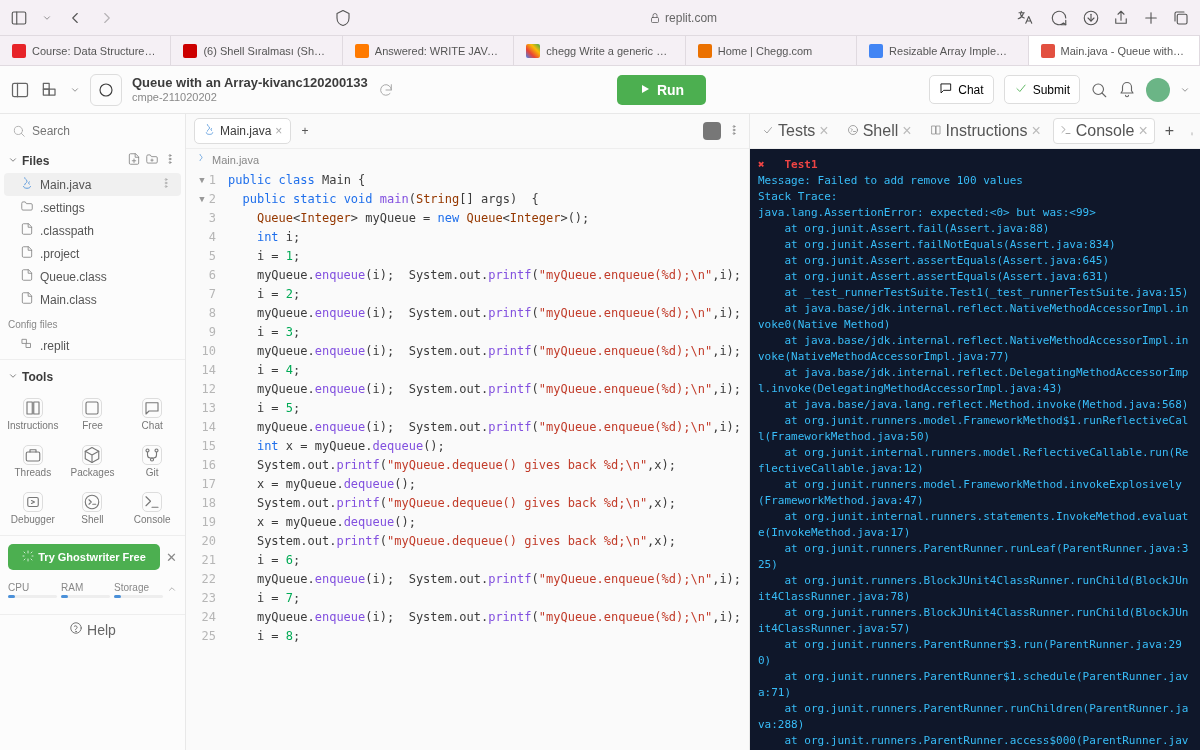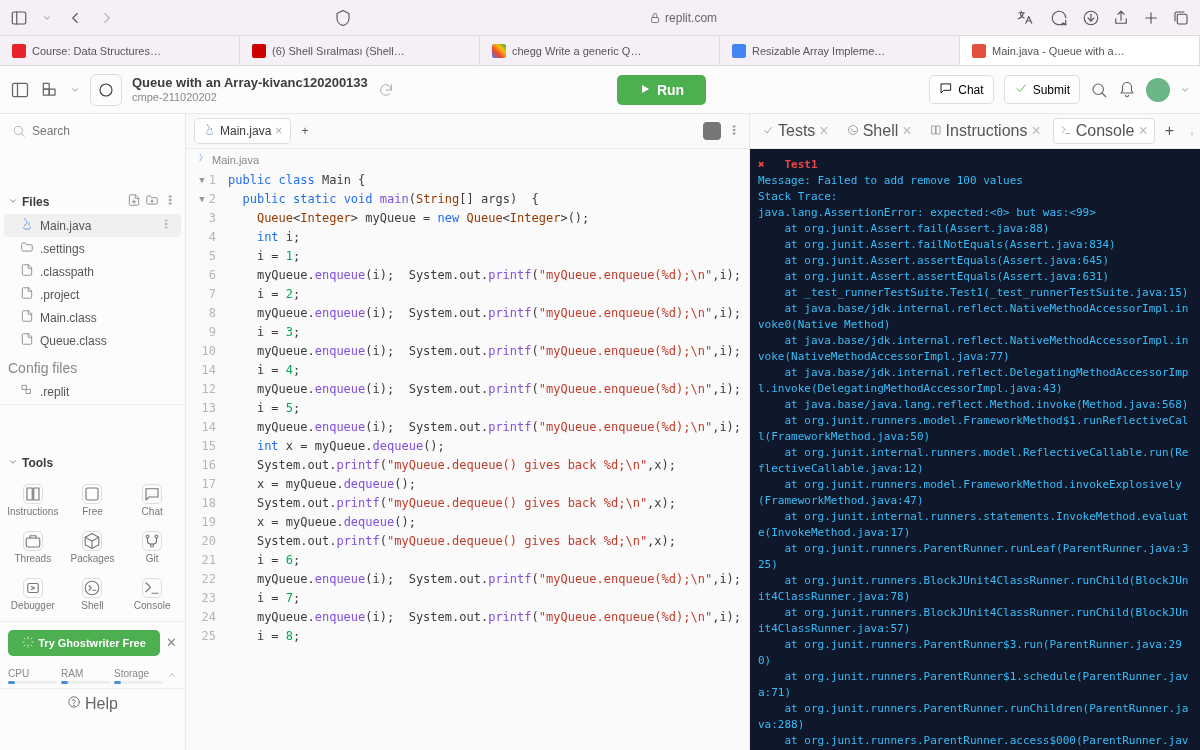--- a/index.html
+++ b/index.html
@@ -36,41 +36,41 @@
 .hdr-iconbtn-sm{width:18px;height:18px;color:#666;}
 .avatar{width:24px;height:24px;background:#6bb586;border-radius:50%;}
 
 
 .rp-body{display:flex;height:636px;}
 .sidebar{width:186px;background:#fcfcfc;border-right:1px solid #e8e8e8;display:flex;flex-direction:column;}
 .search-row{padding:6px 8px;}
 .search-input{width:100%;padding:4px 6px 4px 24px;border:none;background:transparent;font-size:12px;}
 .search-wrap{position:relative;}
 .search-wrap .sicon{position:absolute;left:4px;top:4px;width:14px;color:#aaa;}
-.section-hdr{display:flex;align-items:center;gap:4px;padding:4px 8px;font-size:12px;font-weight:600;margin-top:41px;}
+.section-hdr{display:flex;align-items:center;gap:4px;padding:4px 8px;font-size:12px;font-weight:600;}
 .section-hdr .spacer{flex:1;}
 .section-hdr .micon{width:14px;color:#888;}
 .tree-item{display:flex;align-items:center;gap:6px;padding:3px 8px 3px 20px;font-size:12px;color:#555;cursor:pointer;}
 .tree-item.selected{background:#f0f0f0;border-radius:4px;margin:0 4px;padding-left:16px;}
 .tree-item .ficon{width:14px;color:#888;flex-shrink:0;}
 .tree-item .ficon.blue{color:#4a90d9;}
 .tree-item .dots{margin-left:auto;width:14px;color:#aaa;}
-.section-label{padding:8px 8px 4px;font-size:14px;color:#888;}
+.section-label{padding:8px 8px 4px;font-size:10px;color:#888;}
 .tools-section{border-top:1px solid #eee;padding-top:6px;}
 .tools-grid{display:grid;grid-template-columns:repeat(3,1fr);gap:2px;padding:4px;}
 .tool-cell{display:flex;flex-direction:column;align-items:center;gap:2px;padding:6px 2px;font-size:10px;color:#777;cursor:pointer;}
 .tool-cell .ticon{width:20px;height:20px;border:1px solid #ddd;border-radius:5px;display:flex;align-items:center;justify-content:center;}
 .ghost-row{padding:8px;display:flex;gap:6px;align-items:center;border-top:1px solid #eee;}
 .ghost-btn{flex:1;background:#4caf50;color:#fff;border:none;padding:6px;border-radius:5px;font-size:11px;font-weight:600;display:flex;align-items:center;justify-content:center;gap:4px;}
 .ghost-x{color:#888;cursor:pointer;}
 .sys-row{display:flex;gap:4px;padding:4px 8px;font-size:10px;color:#888;align-items:center;}
 .sys-item{flex:1;}
 .sys-bar{height:3px;background:#eee;border-radius:2px;margin-top:2px;position:relative;}
 .sys-bar::after{content:"";position:absolute;left:0;top:0;height:100%;width:15%;background:#4a90d9;border-radius:2px;}
-.help-row{padding:6px 20px;border-top:1px solid #eee;font-size:16px;color:#666;display:flex;gap:4px;align-items:center;justify-content:center;}
+.help-row{padding:6px 20px;border-top:1px solid #eee;font-size:14px;color:#666;display:flex;gap:4px;align-items:center;justify-content:center;margin-top:12px;}
 
 
 .editor-pane{flex:1;display:flex;flex-direction:column;min-width:0;border-right:1px solid #e8e8e8;}
 .editor-tabs{display:flex;align-items:center;padding:4px 8px;gap:6px;border-bottom:1px solid #eee;font-size:12px;}
 .editor-tab{display:flex;align-items:center;gap:4px;padding:4px 8px;background:#fff;border:1px solid #ddd;border-radius:5px;}
 .editor-tab .ficon{width:13px;color:#4a90d9;}
 .etab-x{color:#aaa;cursor:pointer;}
 .etab-plus{color:#555;cursor:pointer;padding:0 4px;}
 .etab-spacer{flex:1;}
 .etab-ricon{width:18px;height:18px;background:#777;border-radius:4px;}
@@ -181,22 +181,30 @@
 <div class="browser-tabs" id="browser-tabs">
     <div class="btab">
       <span class="btab-favicon fav-canvas"></span>
       <span>Course: Data Structures…</span>
     </div>
     <div class="btab">
       <span class="btab-favicon fav-red"></span>
       <span>(6) Shell Sıralması (Shell…</span>
     </div>
     <div class="btab">
+      <span class="btab-favicon fav-orange"></span>
+      <span>Answered: WRITE JAVA…</span>
+    </div>
+    <div class="btab">
       <span class="btab-favicon fav-goog"></span>
       <span>chegg Write a generic Q…</span>
+    </div>
+    <div class="btab">
+      <span class="btab-favicon fav-chegg"></span>
+      <span>Home | Chegg.com</span>
     </div>
     <div class="btab">
       <span class="btab-favicon fav-inf"></span>
       <span>Resizable Array Impleme…</span>
     </div>
     <div class="btab active">
       <span class="btab-favicon fav-java"></span>
       <span>Main.java - Queue with a…</span>
     </div>
   </div>
@@ -340,28 +348,28 @@
               <path d="M14 3H6a2 2 0 00-2 2v14a2 2 0 002 2h12a2 2 0 002-2V9z"></path>
               <polyline points="14 3 14 9 20 9"></polyline>
             </svg></span>
           <span>.project</span>
         </div>
         <div class="tree-item">
           <span class="ficon "><svg viewBox="0 0 24 24">
               <path d="M14 3H6a2 2 0 00-2 2v14a2 2 0 002 2h12a2 2 0 002-2V9z"></path>
               <polyline points="14 3 14 9 20 9"></polyline>
             </svg></span>
-          <span>Main.class</span>
+          <span>Queue.class</span>
         </div>
         <div class="tree-item">
           <span class="ficon "><svg viewBox="0 0 24 24">
               <path d="M14 3H6a2 2 0 00-2 2v14a2 2 0 002 2h12a2 2 0 002-2V9z"></path>
               <polyline points="14 3 14 9 20 9"></polyline>
             </svg></span>
-          <span>Queue.class</span>
+          <span>Main.class</span>
         </div>
       </div>
     <div class="section-label">Config files</div>
     <div id="config-list">
         <div class="tree-item">
           <span class="ficon "><svg viewBox="0 0 24 24">
               <rect x="4" y="4" width="7" height="7"></rect>
               <rect x="11" y="11" width="7" height="7"></rect>
             </svg></span>
           <span>.replit</span>

